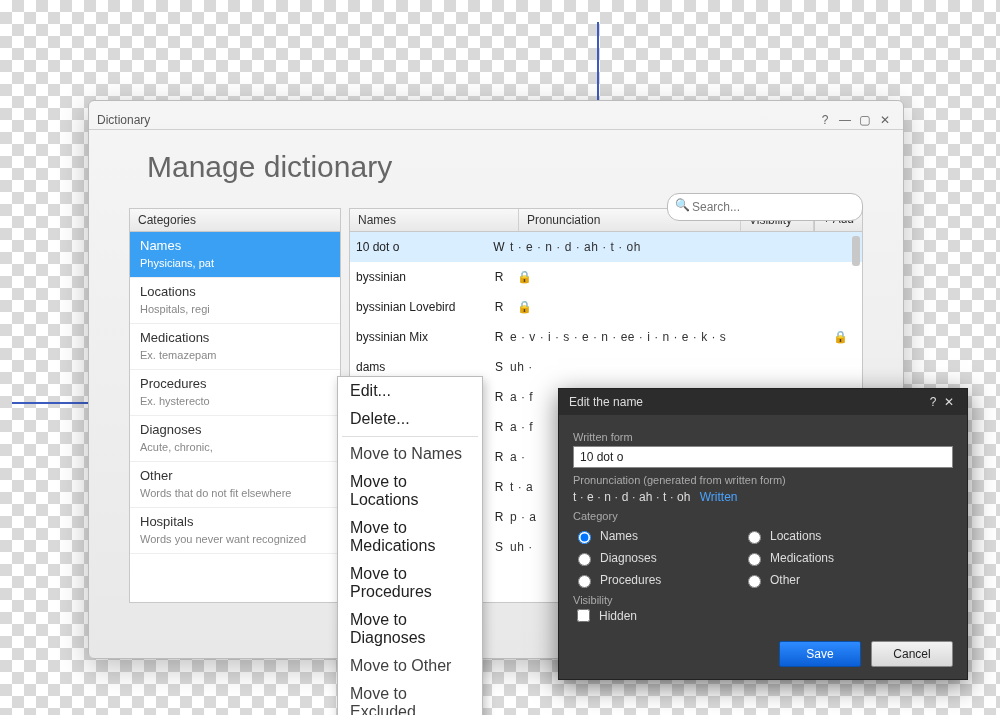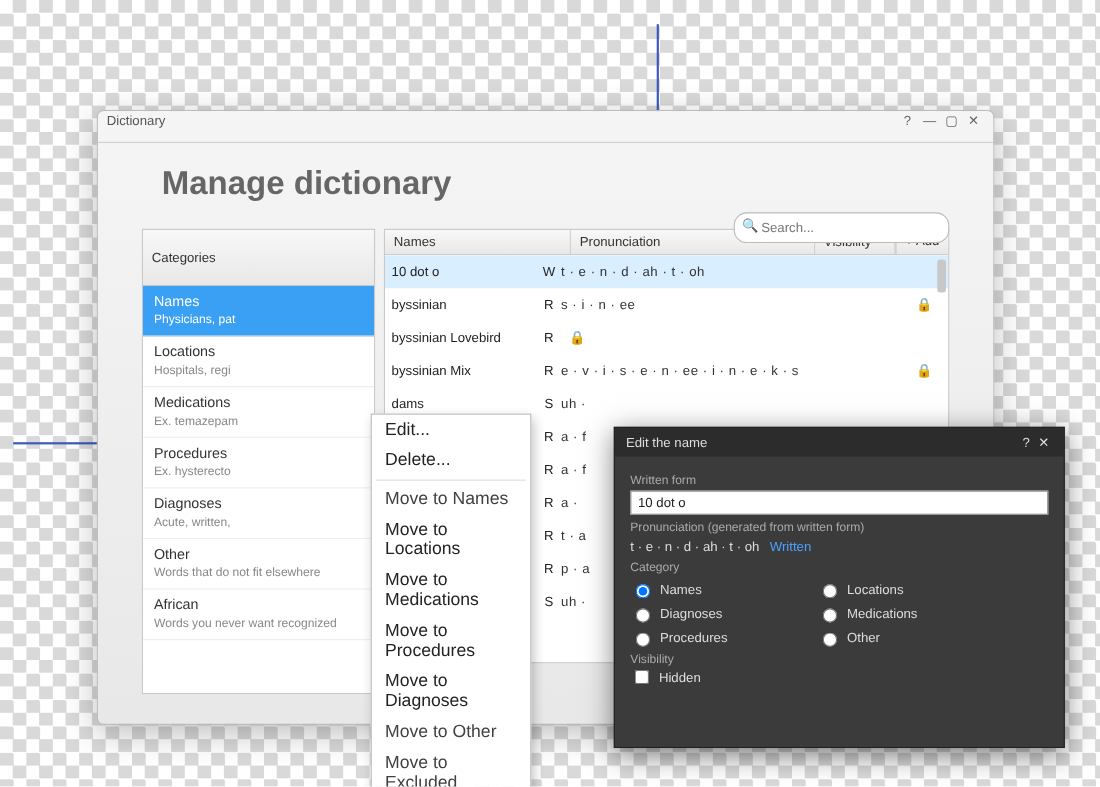--- a/index.html
+++ b/index.html
@@ -1,27 +1,27 @@
 <!DOCTYPE html>
 <html><head>
 <meta charset="utf-8">
 <style>
 html,body{margin:0;padding:0;font-family:"Segoe UI",Arial,sans-serif;font-size:13px;color:#222}
 .stage{width:1000px;height:715px;position:relative;background:repeating-conic-gradient(#d9d9d9 0 25%,#fff 0 50%) 0 0/24px 24px}
 .window{position:absolute;left:88px;top:100px;width:814px;height:557px;background:linear-gradient(#f5f5f5,#e8e8e8);border:1px solid #bbb;border-radius:6px;box-shadow:0 8px 30px rgba(0,0,0,.25)}
-.titlebar{height:24px;display:flex;align-items:flex-start;padding:2px 8px;border-bottom:1px solid #d0d0d0;font-size:12px;color:#555}
+.titlebar{height:24px;display:flex;align-items:flex-end;padding:2px 8px;border-bottom:1px solid #d0d0d0;font-size:12px;color:#555}
 .titlebar .spacer{flex:1}
 .titlebar .tb-btn{width:20px;text-align:center;color:#666;cursor:pointer}
 .page{padding:10px 40px 30px}
-.page-title{font-size:30px;font-weight:700;color:#666;margin:10px 0 24px 18px}
+.page-title{font-size:30px;font-weight:400;color:#666;margin:10px 0 24px 18px}
 .search-wrap{position:absolute;right:40px;top:92px}
 .search{width:160px;height:22px;border:1px solid #bbb;border-radius:12px;padding:2px 10px 2px 24px;font-size:12px;color:#888;background:#fff}
 .search-icon{position:absolute;left:8px;top:5px;color:#999;font-size:12px;pointer-events:none}
 .panes{display:flex;gap:8px;margin-top:4px}
-.pane-hdr{background:linear-gradient(#f8f8f8,#e8e8e8);border:1px solid #c8c8c8;font-size:12px;padding:18px 8px;color:#333}
+.pane-hdr{background:linear-gradient(#f8f8f8,#e8e8e8);border:1px solid #c8c8c8;font-size:12px;padding:4px 8px;color:#333}
 .cat-pane{width:212px}
 .cat-list{border:1px solid #c8c8c8;border-top:none;background:#fff;height:370px}
 .cat-item{padding:6px 10px 8px;border-bottom:1px solid #eee}
 .cat-item .t{font-size:13px;color:#333}
 .cat-item .s{font-size:11px;color:#888;margin-top:4px}
 .cat-item.sel{background:#3aa0f3;color:#fff}
 .cat-item.sel .t,.cat-item.sel .s{color:#fff}
 .tbl-pane{flex:1}
 .tbl-hdr{display:flex;border:1px solid #c8c8c8;background:linear-gradient(#f8f8f8,#e8e8e8);font-size:12px;color:#333}
 .tbl-hdr .col{border-right:1px solid #d0d0d0;padding:4px 8px}
@@ -101,28 +101,28 @@
               <div class="cat-item">
                 <div class="t">Medications</div>
                 <div class="s">Ex. temazepam</div>
               </div>
               <div class="cat-item">
                 <div class="t">Procedures</div>
                 <div class="s">Ex. hysterecto</div>
               </div>
               <div class="cat-item">
                 <div class="t">Diagnoses</div>
-                <div class="s">Acute, written,</div>
+                <div class="s">Acute, chronic,</div>
               </div>
               <div class="cat-item">
                 <div class="t">Other</div>
                 <div class="s">Words that do not fit elsewhere</div>
               </div>
               <div class="cat-item">
-                <div class="t">African</div>
+                <div class="t">Hospitals</div>
                 <div class="s">Words you never want recognized</div>
               </div>
             </div>
         </div>
 
         <div class="tbl-pane">
           <div class="tbl-hdr">
             <div class="col" style="width:152px">Names</div>
             <div class="col" style="flex:1">Pronunciation</div>
             <div class="col" style="width:56px">Visibility</div>
@@ -132,21 +132,20 @@
             <div class="scroll-thumb"></div>
           <div class="row sel">
                 <div class="col-name">10 dot o</div>
                 <div class="col-rw">W</div>
                 <div class="col-pron">t · e · n · d · ah · t ·  oh</div>
                 <div class="col-vis"></div>
               </div>
               <div class="row">
                 <div class="col-name">byssinian</div>
                 <div class="col-rw">R</div>
-                <div class="col-pron">s · i · n · ee</div>
                 <div class="col-vis"><span>🔒</span></div>
               </div>
               <div class="row">
                 <div class="col-name">byssinian Lovebird</div>
                 <div class="col-rw">R</div>
                 <div class="col-vis"><span>🔒</span></div>
               </div>
               <div class="row">
                 <div class="col-name">byssinian Mix</div>
                 <div class="col-rw">R</div>
@@ -255,14 +254,18 @@
             <input type="radio" name="cat" style="">
             <span>Other</span>
           </label>
         </div>
       <div class="lbl">Visibility</div>
       <label class="radio">
         <input type="checkbox" style="">
         <span>Hidden</span>
       </label>
     </div>
+    <div class="foot">
+      <div class="btn primary">Save</div>
+      <div class="btn secondary">Cancel</div>
+    </div>
   </div>
 </div>
 
 </body></html>

